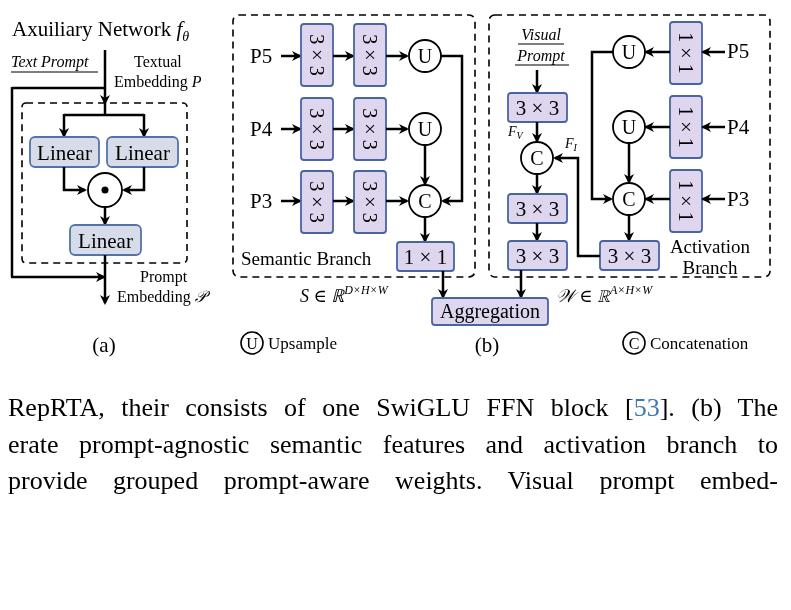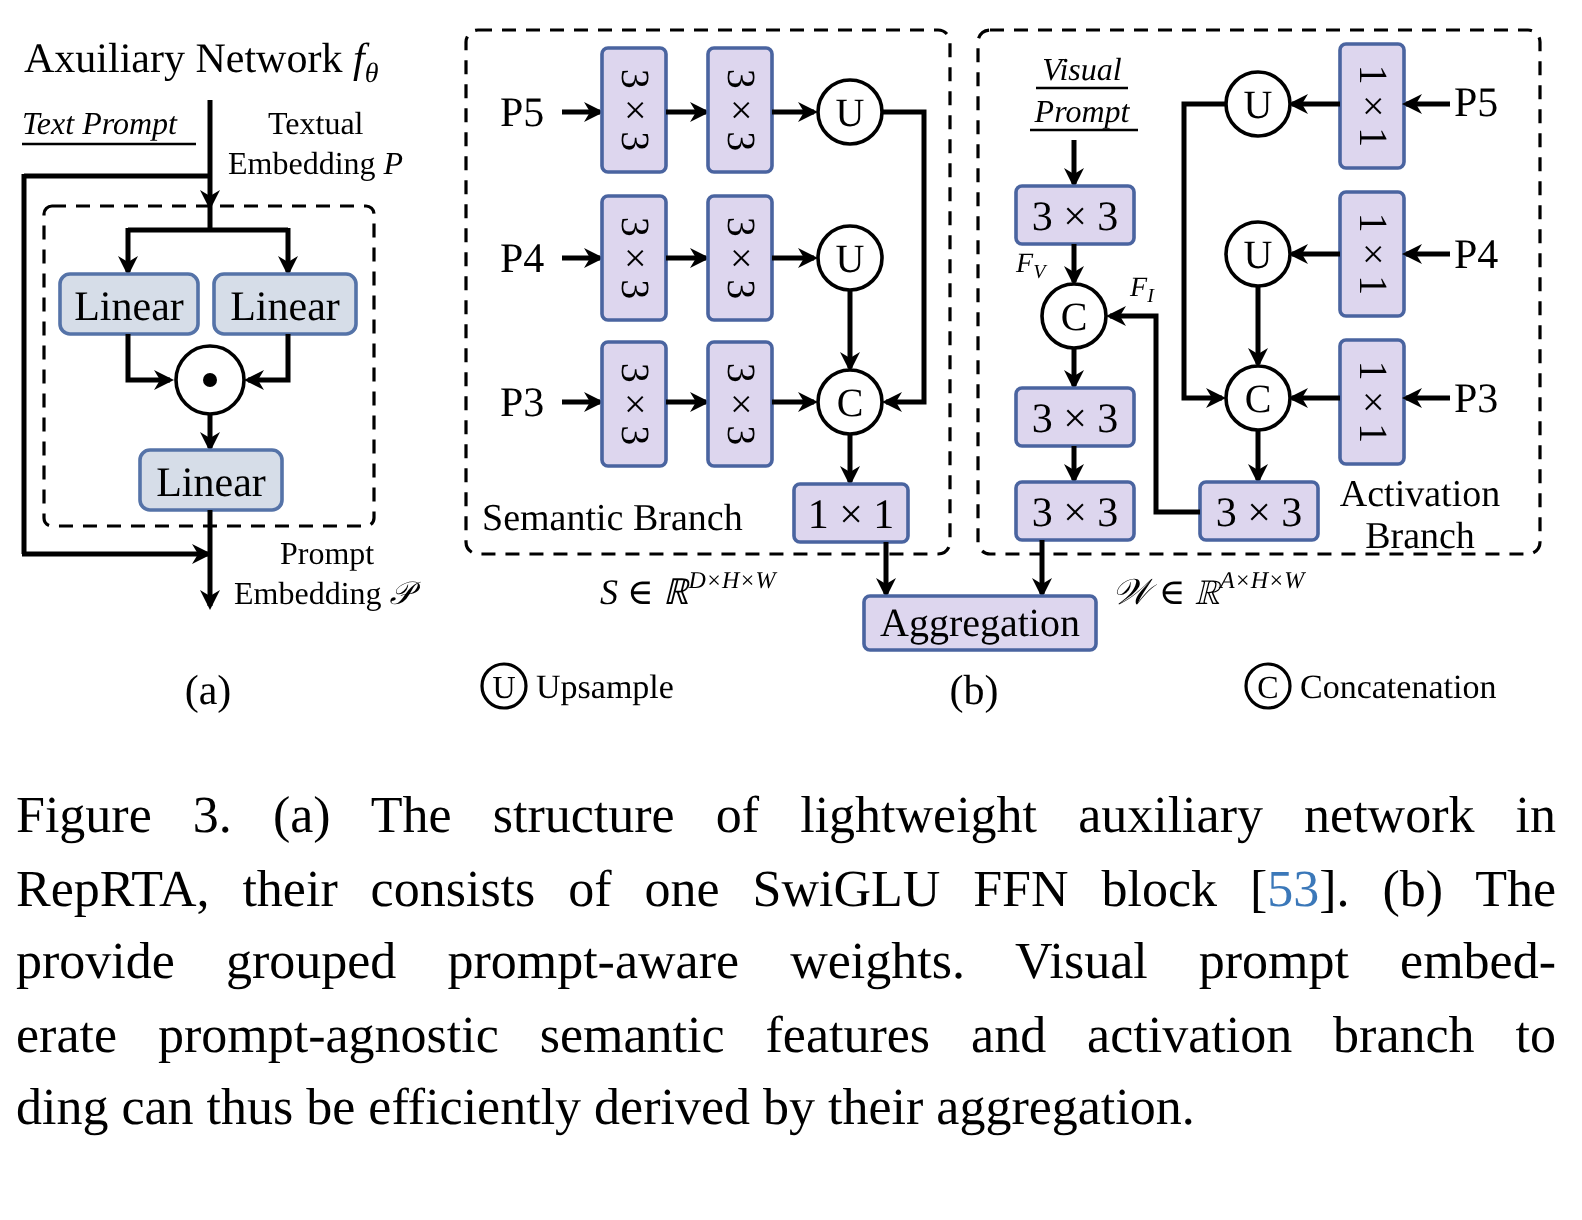--- a/index.html
+++ b/index.html
@@ -236,18 +236,16 @@
     <text x="268" y="349" font-size="17">Upsample</text>
   </g>
   <g>
     <circle cx="634" cy="343" r="11" fill="#fff" stroke="#000" stroke-width="1.6"></circle>
     <text x="634" y="349" font-size="16" text-anchor="middle">C</text>
     <text x="650" y="349" font-size="17">Concatenation</text>
   </g>
 </svg>
 
 <div class="caption">
-  <span class="line">Figure 3.  (a) The structure of lightweight auxiliary network in</span>
   <span class="line"><span>RepRTA, their consists of one SwiGLU FFN block [</span><span class="cite">53</span><span>]. (b) The</span></span>
+  <span class="line">erate prompt-agnostic semantic features and activation branch to</span>
   <span class="line">provide grouped prompt-aware weights.  Visual prompt embed-</span>
-  <span class="line">erate prompt-agnostic semantic features and activation branch to</span>
-  <span class="line last">ding can thus be efficiently derived by their aggregation.</span>
 </div>
 
 </body></html>

